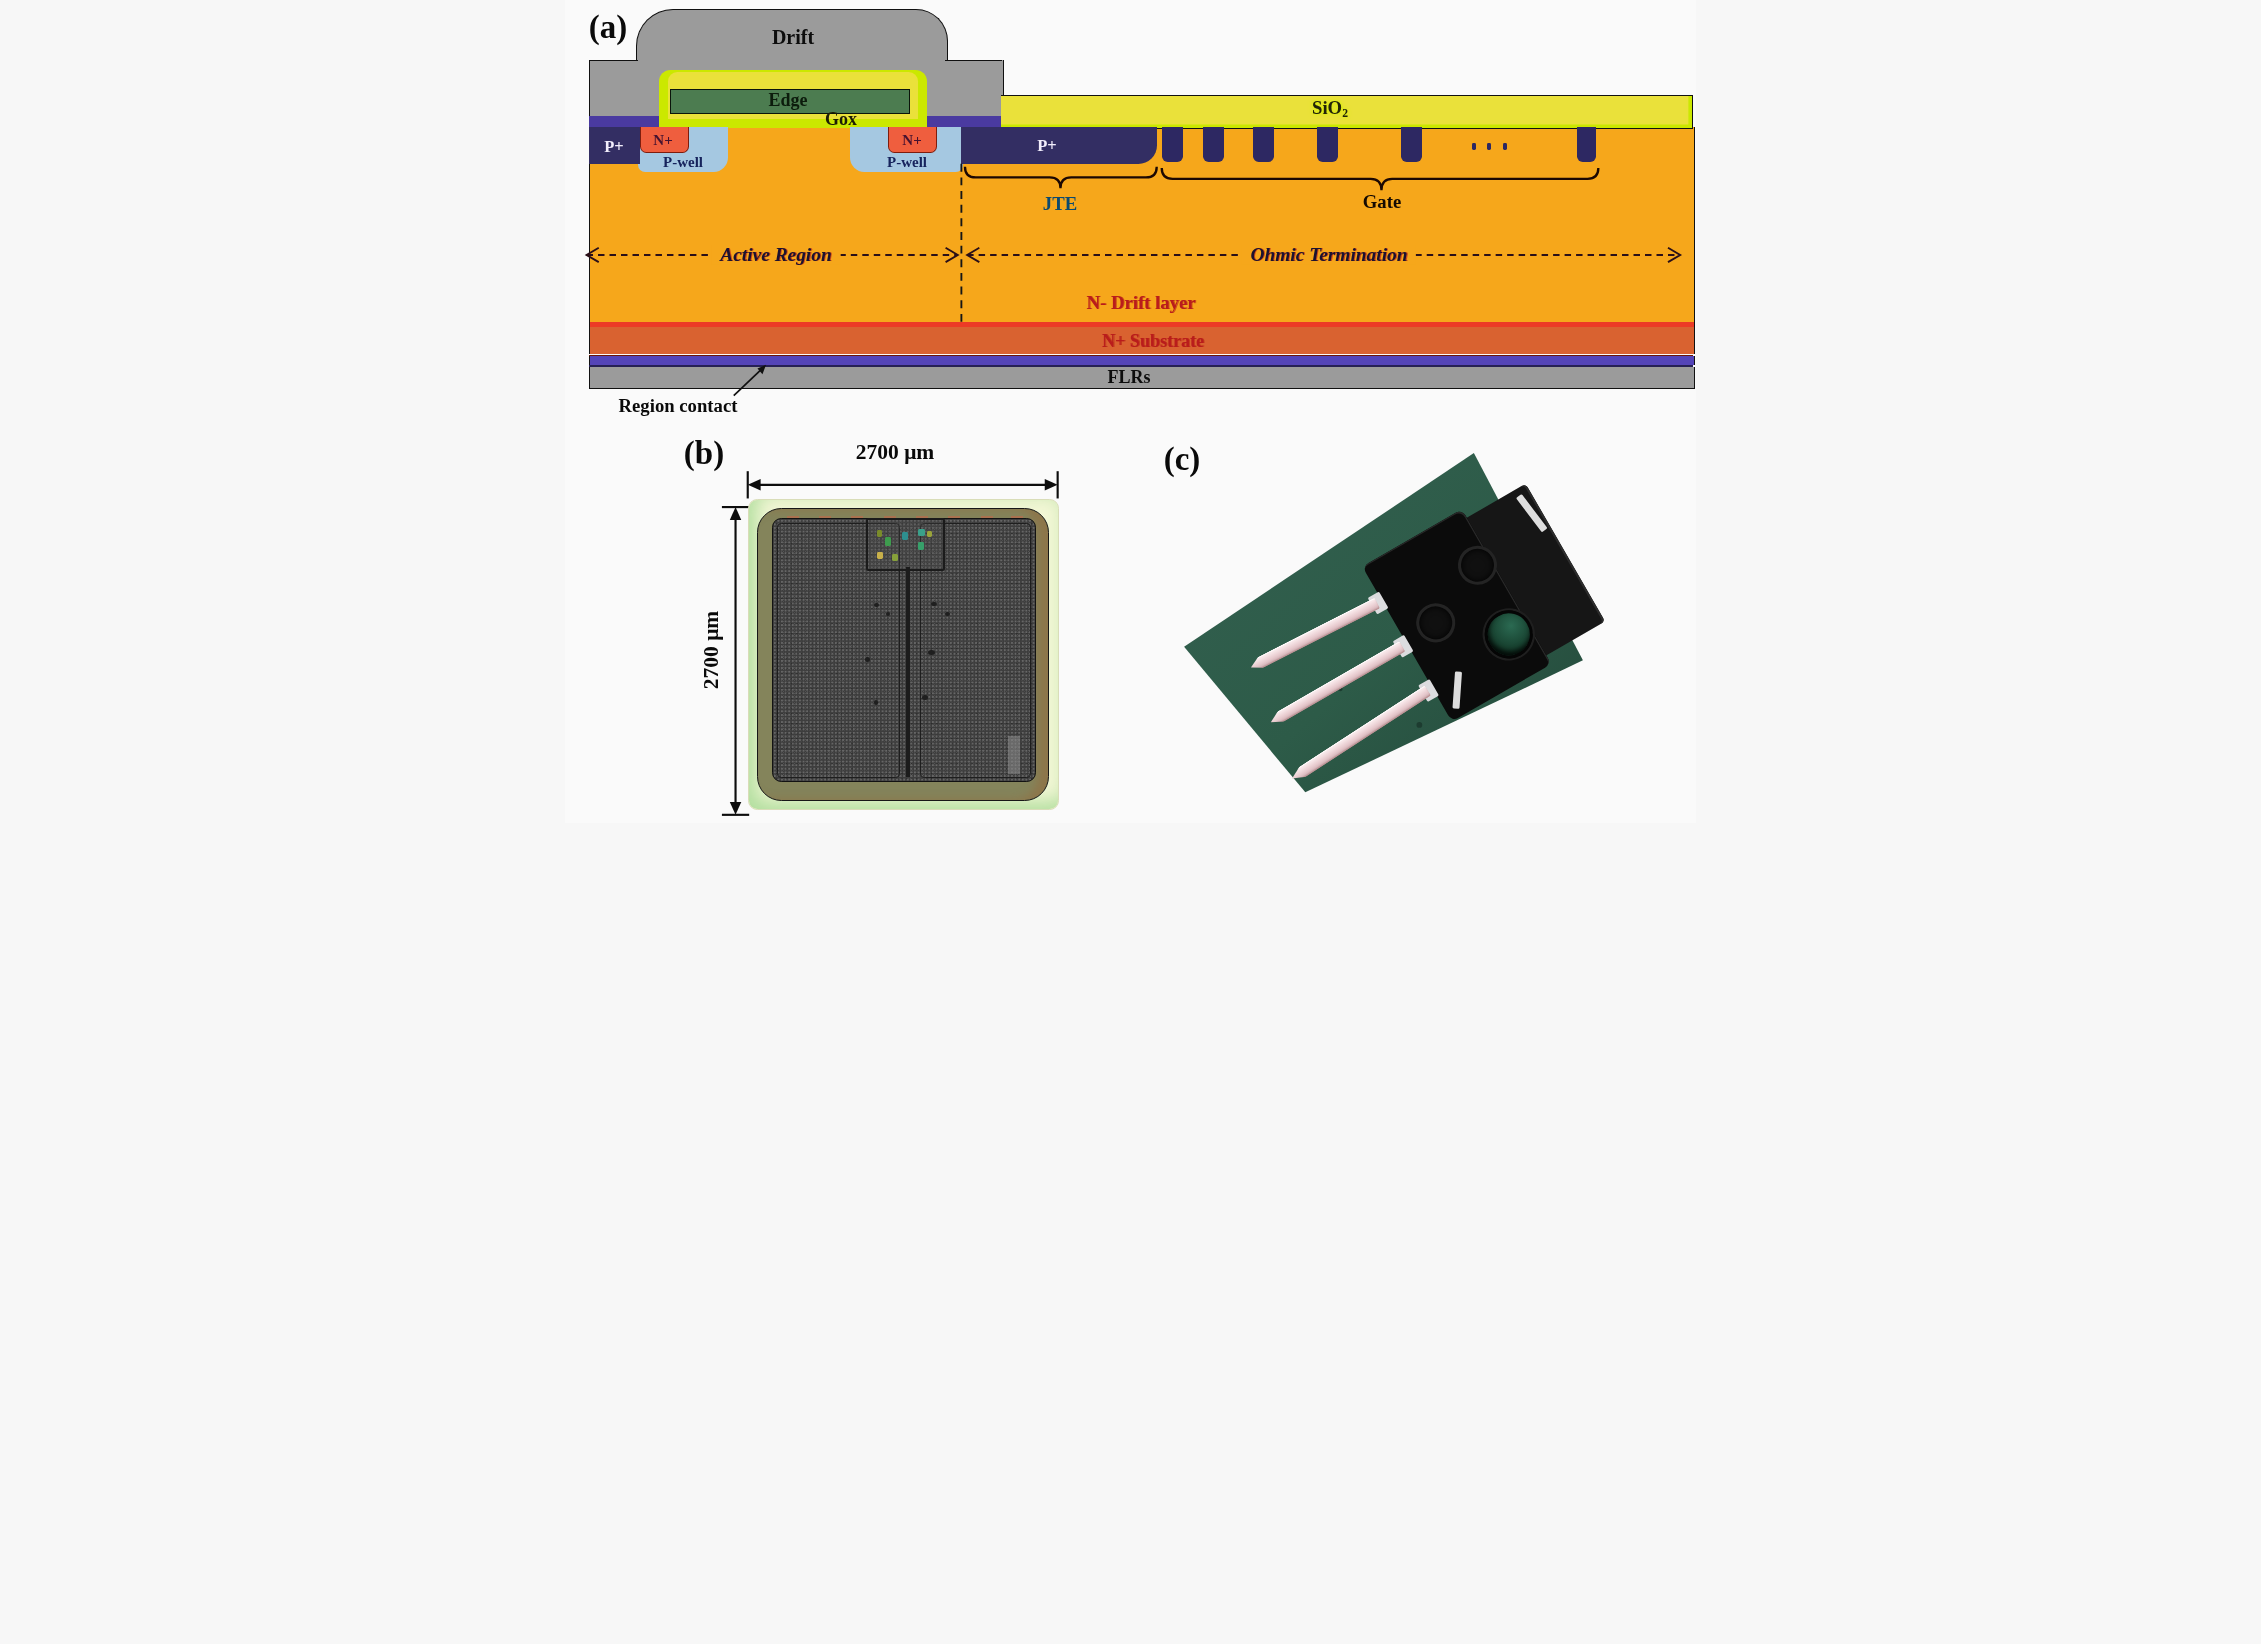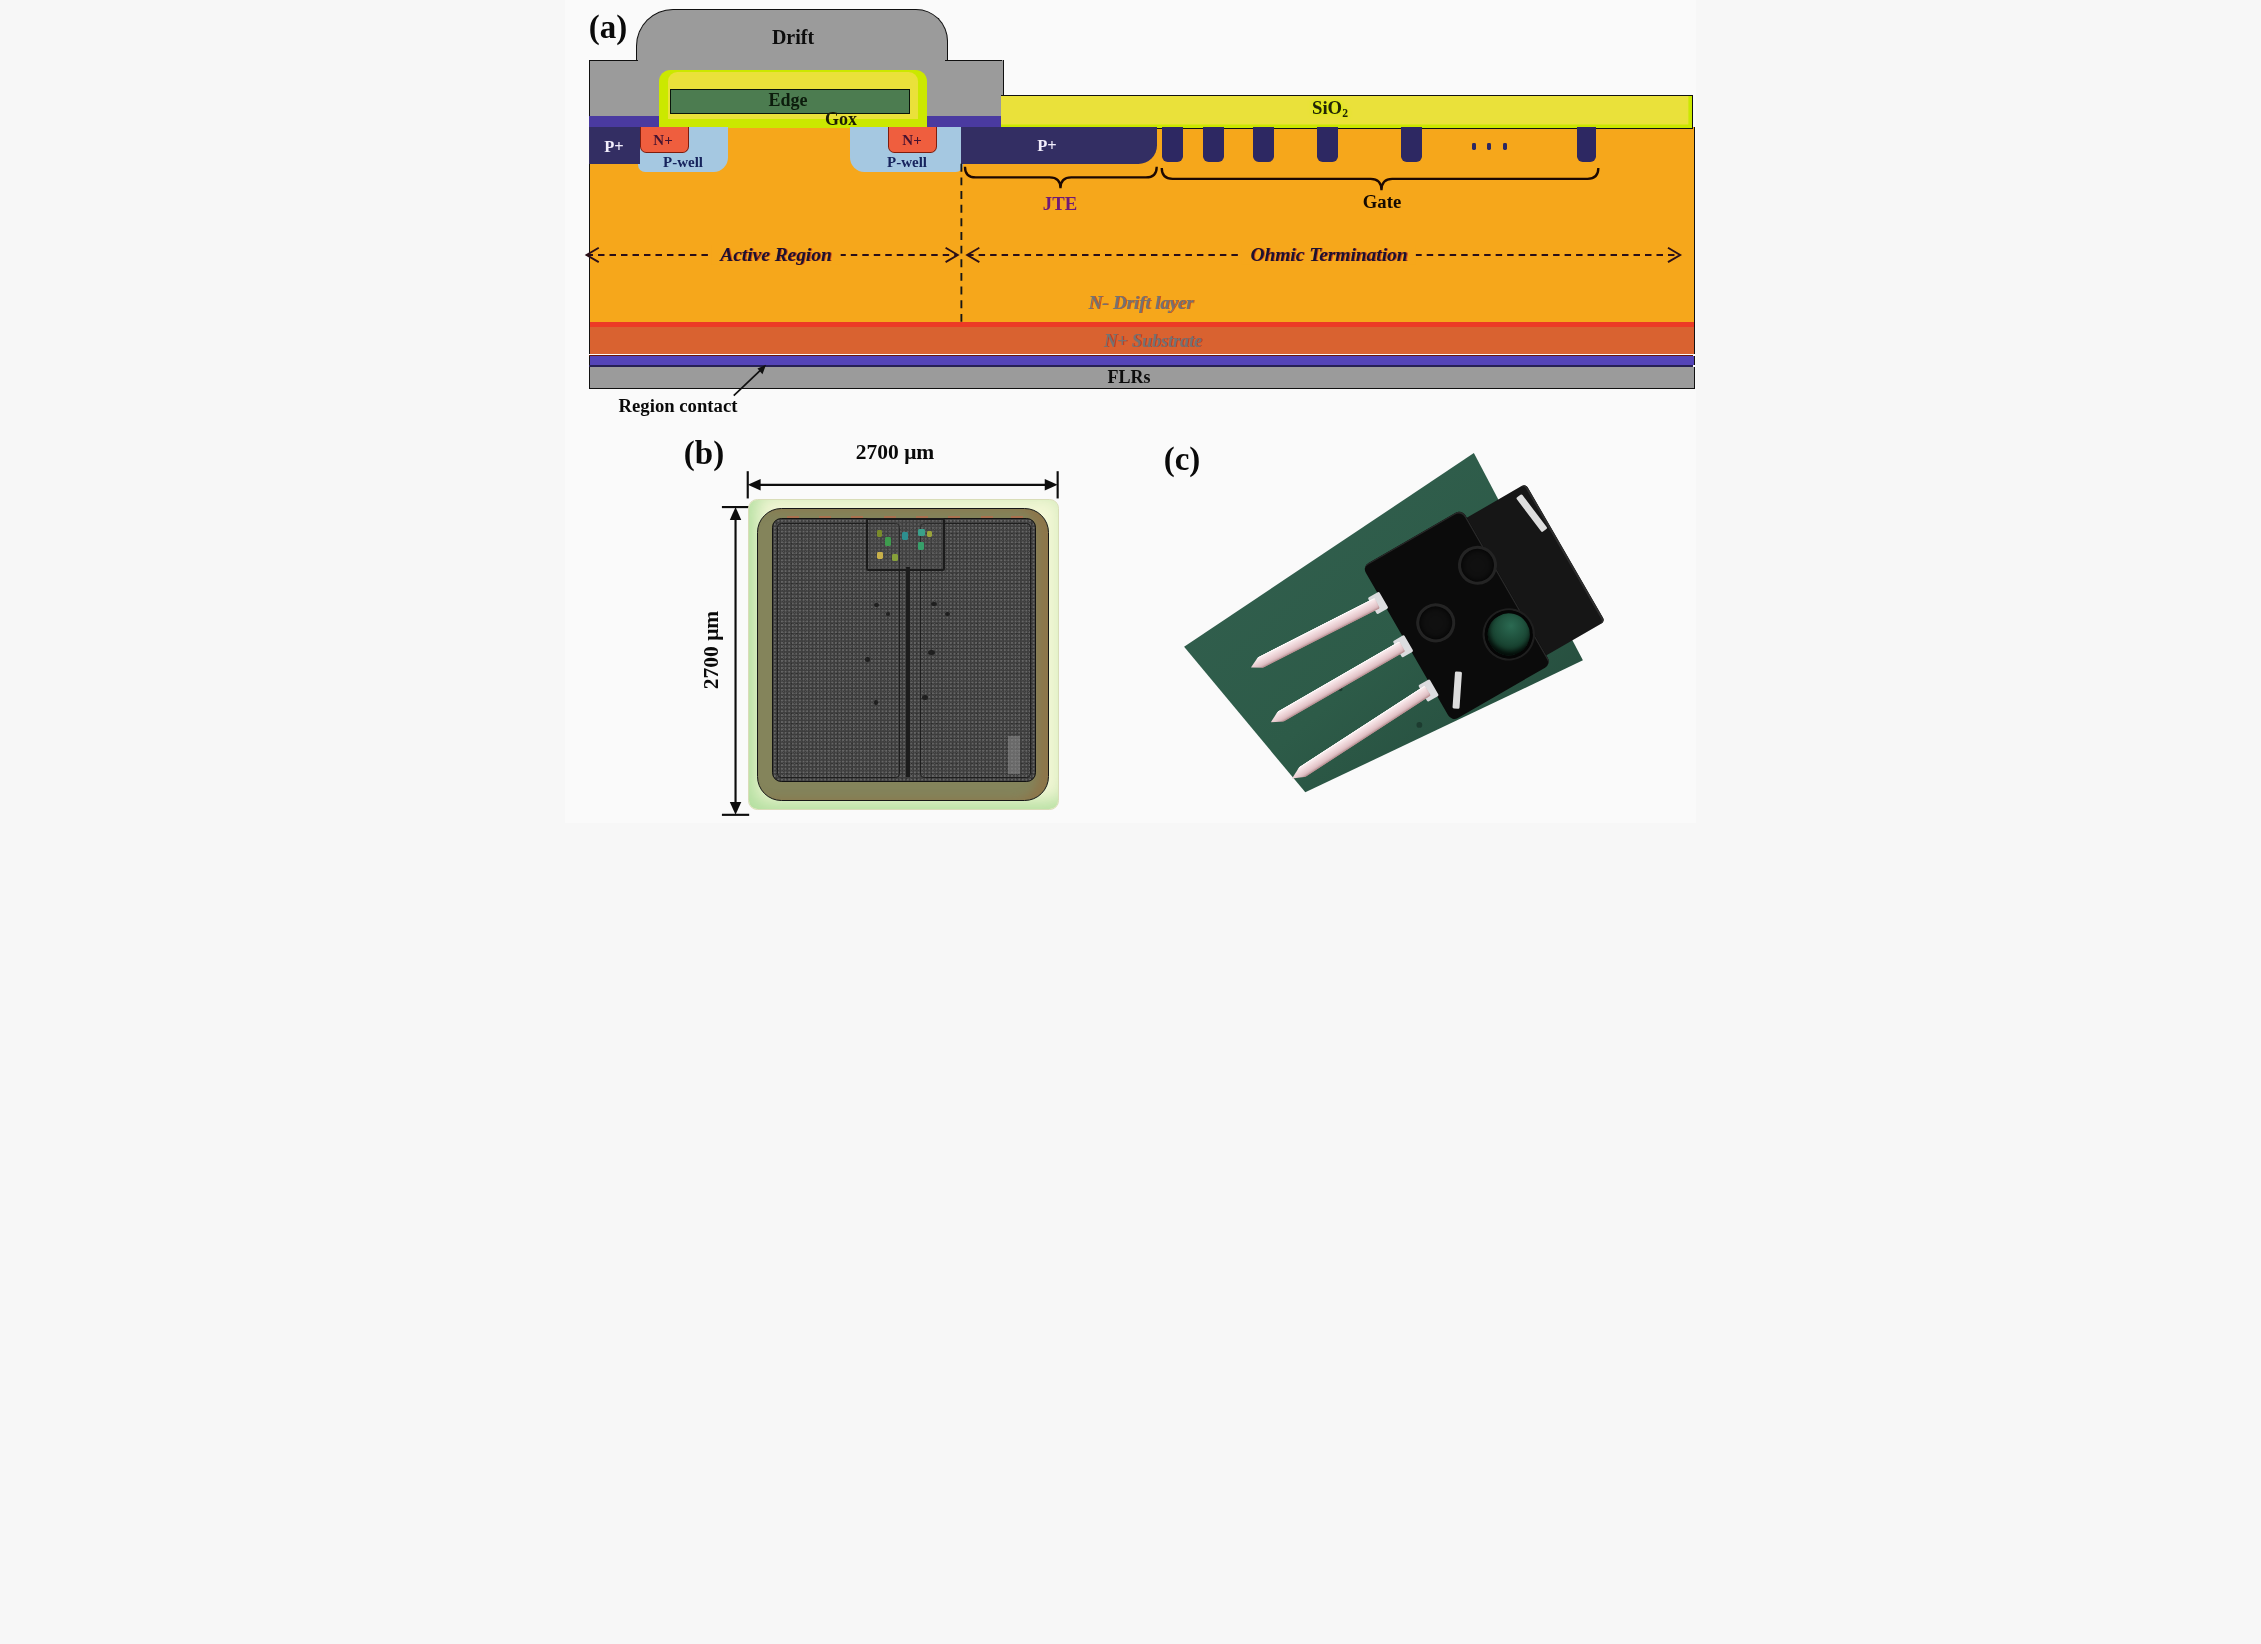--- a/index.html
+++ b/index.html
@@ -1,21 +1,21 @@
 <!DOCTYPE html>
 <html style="font-size:11.5px"><head>
 <meta charset="utf-8">
 <style>
   html,body{margin:0;padding:0;background:#f7f7f7;}
   #fig{position:relative;width:1131px;height:823px;margin:0 auto;background:#fafafa;overflow:hidden;
        font-family:"Liberation Serif","DejaVu Serif",serif;}
   .abs{position:absolute;}
   .lbl{position:absolute;font-weight:bold;transform:translate(-50%,-50%);white-space:nowrap;
        color:#141414;line-height:1;}
-  .fringe{color:#737373;text-shadow:1.1px 0 0 rgba(185,40,22,.65);font-style:italic;}
+  .fringe{color:#b91c1c;text-shadow:1.1px 0 0 rgba(185,40,22,.65);}
   .ital{font-style:italic;color:#1c1230;text-shadow:1.1px 0 0 rgba(190,35,25,.7);}
   .panel-tag{font-size:33px;font-weight:bold;color:#0a0a0a;}
   .sub{font-size:0.62em;vertical-align:-0.28em;}
 
   
   .sc-drift{left:24px;top:127px;width:1104px;height:195px;background:#F6A71B;border-left:1.4px solid #111;border-right:1.4px solid #111;}
   .sc-redstrip{left:24px;top:322px;width:1104px;height:5px;background:#EC3A26;border-left:1.4px solid #111;border-right:1.4px solid #111;}
   .sc-substrate{left:24px;top:327px;width:1104px;height:27px;background:#D96230;border-left:1.4px solid #111;border-right:1.4px solid #111;}
   .sc-maroon{left:24px;top:355px;width:1104px;height:1.4px;background:#6b1505;}
   .sc-ohmic{left:24px;top:356px;width:1104px;height:8.6px;background:#5444B8;border-left:1.4px solid #111;border-right:1.4px solid #111;}
@@ -157,21 +157,21 @@
   <div class="lbl" style="left:276px;top:119px;font-size:18px;color:#1d1d05;">Gox</div>
   <div class="lbl" style="left:765px;top:109px;font-size:18.7px;color:#23230a;text-shadow:0 0 5px #d6f000,0 0 2.2px #d6f000;">
     <span>SiO</span><span class="sub">2</span>
   </div>
   <div class="lbl" style="left:49px;top:147px;font-size:16.5px;color:#f2eefc;">P+</div>
   <div class="lbl" style="left:98px;top:140px;font-size:15px;color:#461230;">N+</div>
   <div class="lbl" style="left:118px;top:162px;font-size:15px;color:#16235c;">P-well</div>
   <div class="lbl" style="left:347px;top:140px;font-size:15px;color:#461230;">N+</div>
   <div class="lbl" style="left:342px;top:162px;font-size:15px;color:#16235c;">P-well</div>
   <div class="lbl" style="left:482px;top:146px;font-size:16.5px;color:#f2eefc;">P+</div>
-  <div class="lbl" style="left:495px;top:204px;font-size:18.7px;color:#701a75;">JTE</div>
+  <div class="lbl" style="left:495px;top:204px;font-size:18.7px;color:#0c4a6e;">JTE</div>
   <div class="lbl" style="left:817px;top:202px;font-size:18.7px;color:#140a02;">Gate</div>
   <div class="lbl ital" style="left:211px;top:255px;font-size:19.4px;background:#F6A71B;padding:0 8.6px;">Active Region</div>
   <div class="lbl ital" style="left:764px;top:255px;font-size:19.4px;background:#F6A71B;padding:0 8.6px;">Ohmic Termination</div>
   <div class="lbl fringe" style="left:576px;top:303px;font-size:18.7px;">N- Drift layer</div>
   <div class="lbl fringe" style="left:588px;top:341px;font-size:18px;">N+ Substrate</div>
   <div class="lbl" style="left:564px;top:377px;font-size:18px;color:#0d0d0d;">FLRs</div>
   <div class="lbl" style="left:113px;top:406px;font-size:18.7px;color:#0a0a0a;">Region contact</div>
 
   <div class="lbl panel-tag" style="left:139px;top:453px;">(b)</div>
 

